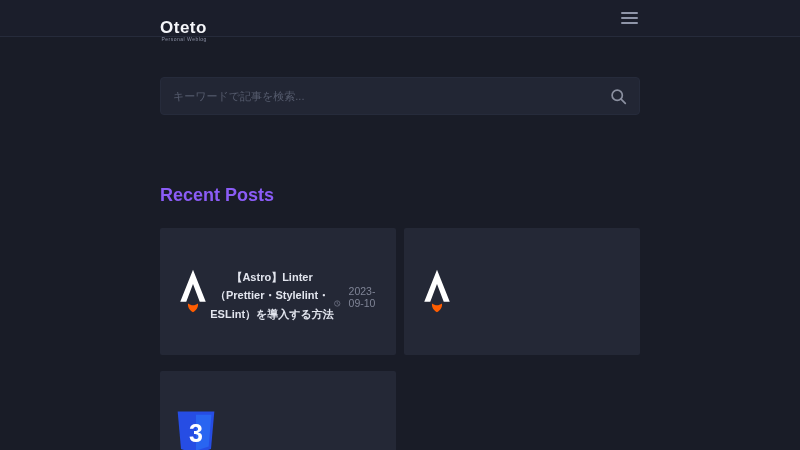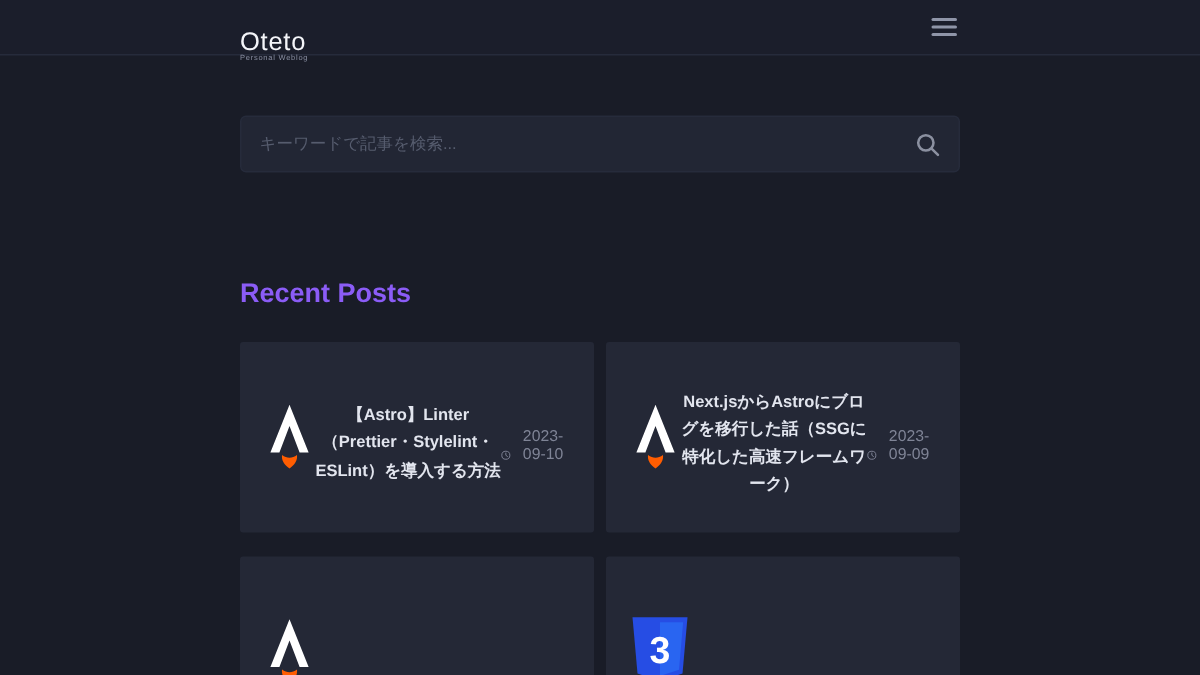--- a/index.html
+++ b/index.html
@@ -21,21 +21,21 @@
   }
   .header-inner {
     display: flex;
     align-items: center;
     justify-content: space-between;
   }
   .logo { cursor: pointer; line-height: 1; }
   .logo-text {
     display: block;
     font-size: 17px;
-    font-weight: normal;
+    font-weight: bold;
     color: #f4f5f9;
     letter-spacing: 0.5px;
     margin-top: 25px;
   }
   .logo-tagline {
     display: block;
     font-size: 5px;
     color: #8a8fa3;
     text-align: right;
     margin-top: 1px;
@@ -164,36 +164,20 @@
       <h3 class="card-title">【Astro】Linter（Prettier・Stylelint・ESLint）を導入する方法</h3>
       <div class="card-date">
         <svg width="11" height="11" viewBox="0 0 12 12">
           <circle cx="6" cy="6" r="5" stroke="#7f8496" stroke-width="1.2" fill="none"></circle>
           <path d="M6 3.2 V6 L8 7.5" stroke="#7f8496" stroke-width="1.2" fill="none" stroke-linecap="round"></path>
         </svg>
         <span>2023-09-10</span>
       </div>
     </article>
 
-    <article class="card">
-      <div class="card-logo">
-        <svg width="34" height="44" viewBox="0 0 48 62">
-          <path fill="#ffffff" d="M24 1 L42 46 H33.5 L24 21 L14.5 46 H6 Z"></path>
-          <path fill="#FF5D01" d="M17 48.5 c4.5 3.4 9.5 3.4 14 0 c.8 4.6 -2 9.6 -7 12.5 c-5 -2.9 -7.8 -7.9 -7 -12.5 Z"></path>
-        </svg>
-      </div>
-      <h3 class="card-title">Next.jsからAstroにブログを移行した話（SSGに特化した高速フレームワーク）</h3>
-      <div class="card-date">
-        <svg width="11" height="11" viewBox="0 0 12 12">
-          <circle cx="6" cy="6" r="5" stroke="#7f8496" stroke-width="1.2" fill="none"></circle>
-          <path d="M6 3.2 V6 L8 7.5" stroke="#7f8496" stroke-width="1.2" fill="none" stroke-linecap="round"></path>
-        </svg>
-        <span>2023-09-09</span>
-      </div>
-    </article>
 
     <article class="card">
       <div class="card-logo">
         <svg width="34" height="44" viewBox="0 0 48 62">
           <path fill="#ffffff" d="M24 1 L42 46 H33.5 L24 21 L14.5 46 H6 Z"></path>
           <path fill="#FF5D01" d="M17 48.5 c4.5 3.4 9.5 3.4 14 0 c.8 4.6 -2 9.6 -7 12.5 c-5 -2.9 -7.8 -7.9 -7 -12.5 Z"></path>
         </svg>
       </div>
 
     </article>

